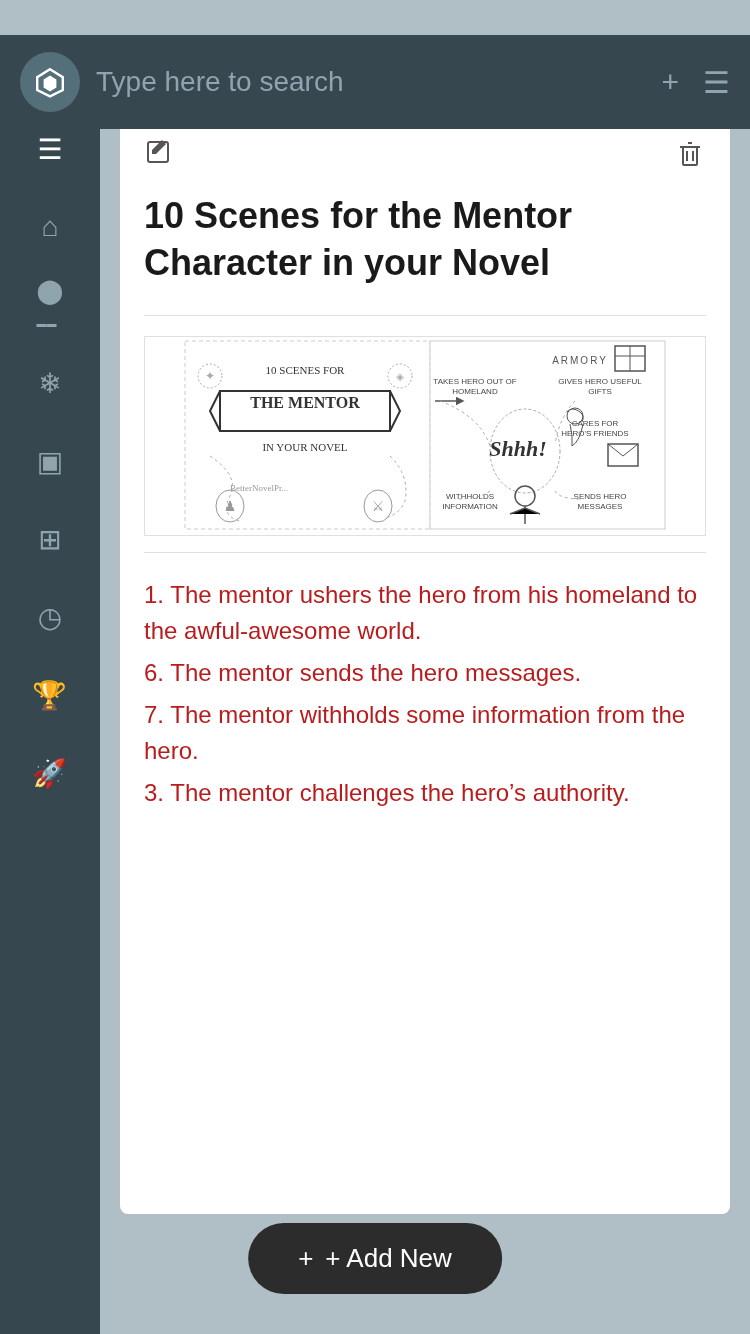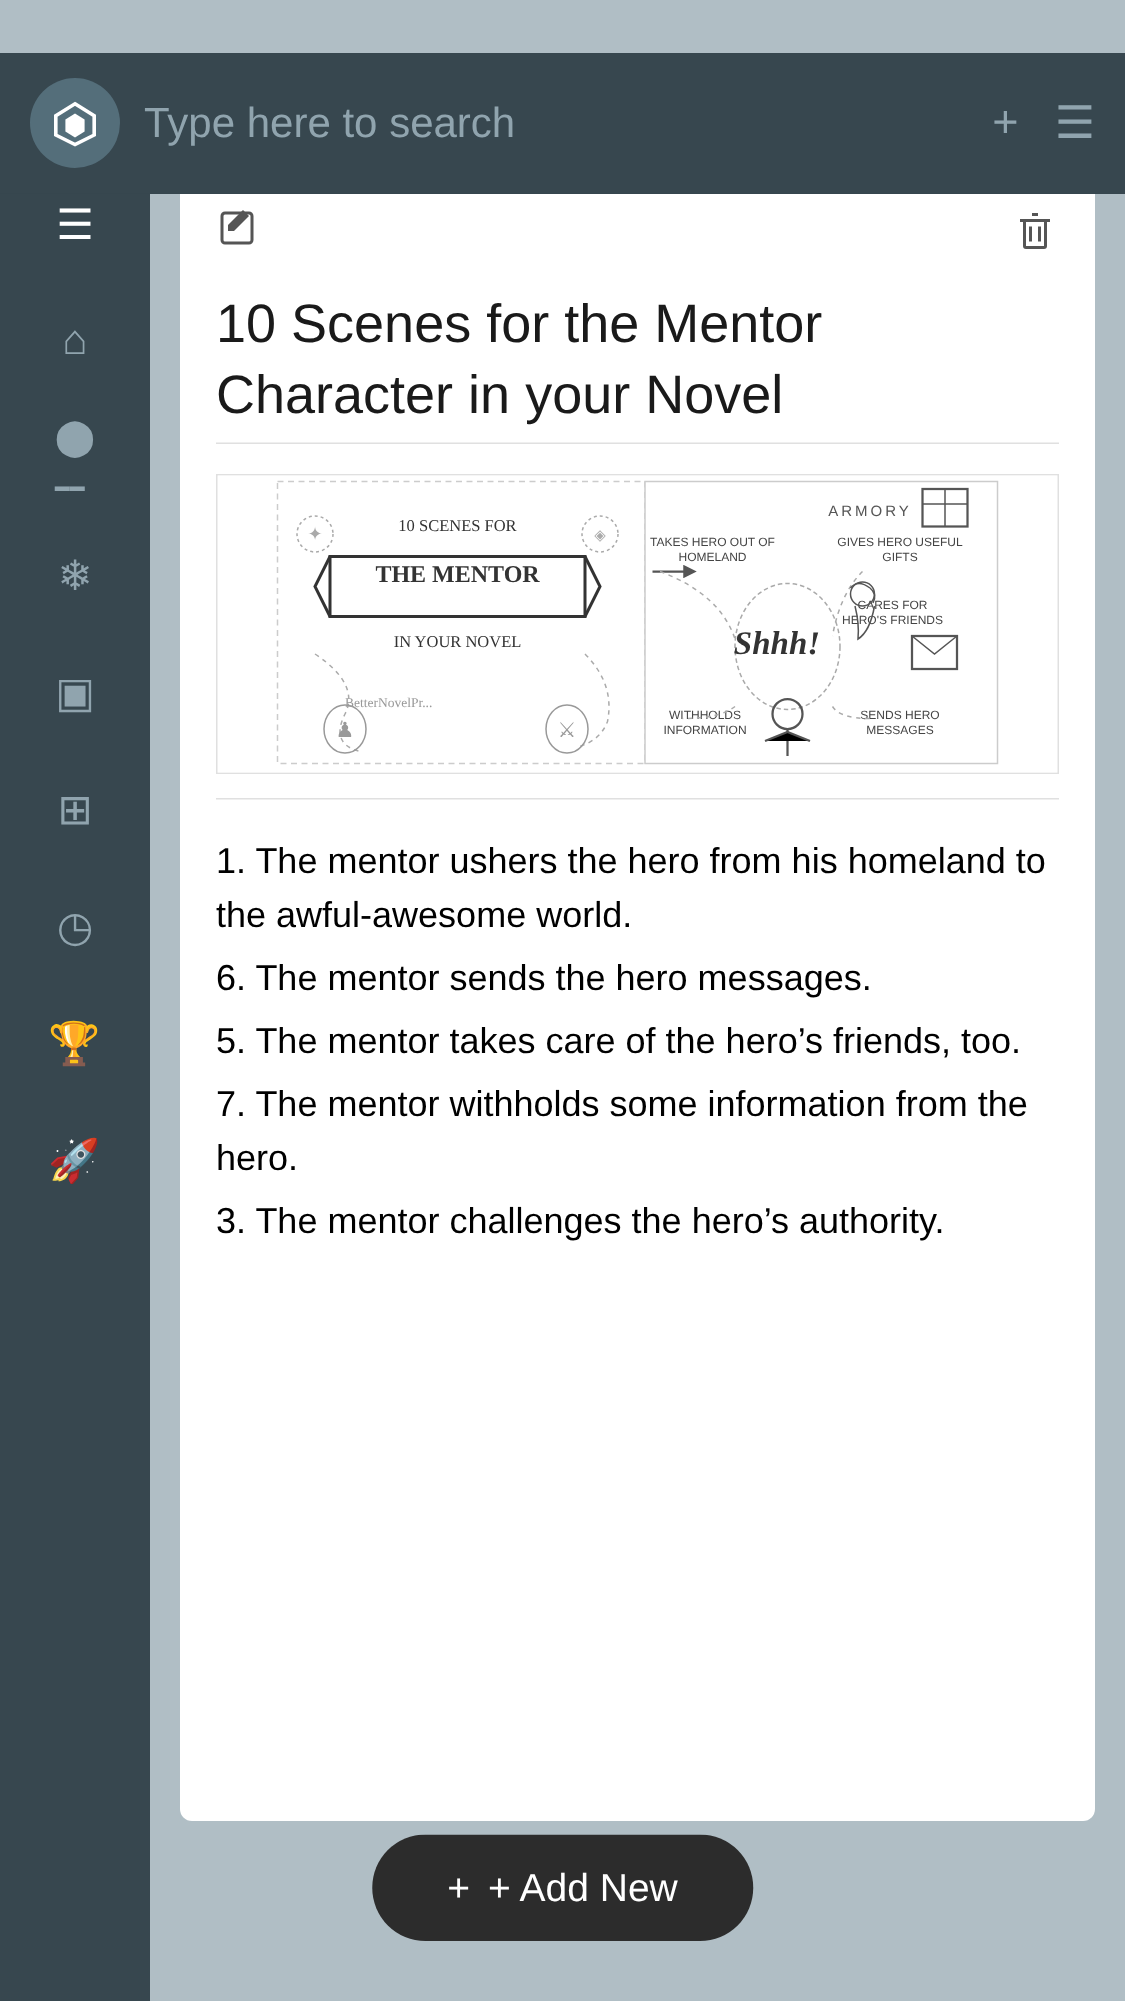--- a/index.html
+++ b/index.html
@@ -120,26 +120,26 @@
       align-items: center;
       margin-bottom: 16px;
     }
     .note-action-icon {
       font-size: 26px;
       color: #555;
       cursor: pointer;
     }
     .note-title {
       font-size: 36px;
-      font-weight: 400;
+      font-weight: 700;
       color: #1a1a1a;
       line-height: 1.3;
       margin-bottom: 20px;
       border-bottom: 1px solid #e0e0e0;
-      padding-bottom: 8px;
+      padding-bottom: 28px;
     }
     .note-image-container {
       width: 100%;
       border-bottom: 1px solid #e0e0e0;
       margin-bottom: 24px;
       padding-bottom: 16px;
     }
     .note-image-placeholder {
       width: 100%;
       height: 200px;
@@ -151,21 +151,21 @@
       overflow: hidden;
       position: relative;
     }
     
     .mentor-illustration {
       width: 100%;
       height: 200px;
     }
     .note-content {
       font-size: 24px;
-      color: #000000;
+      color: #b91c1c;
       line-height: 1.5;
     }
     .note-content p {
       margin-bottom: 6px;
     }
 
     
     .add-new-bar {
       position: fixed;
       bottom: 40px;
@@ -347,21 +347,20 @@
               <path d="M0,0 L6,3 L0,6 Z" fill="#555"></path>
             </marker>
           </defs>
         </svg>
       </div>
     </div>
 
     <div class="note-content">
       <p>1. The mentor ushers the hero from his homeland to the awful-awesome world.</p>
       <p>6. The mentor sends the hero messages.</p>
-      <p>5. The mentor takes care of the hero’s friends, too.</p>
       <p>7. The mentor withholds some information from the hero.</p>
       <p>3. Th​e mentor challenges the hero’s authority.</p>
     </div>
 
   </div>
 </div>
 
 <div class="add-new-bar">
   <span>+</span>
   <span>+ Add New</span>

